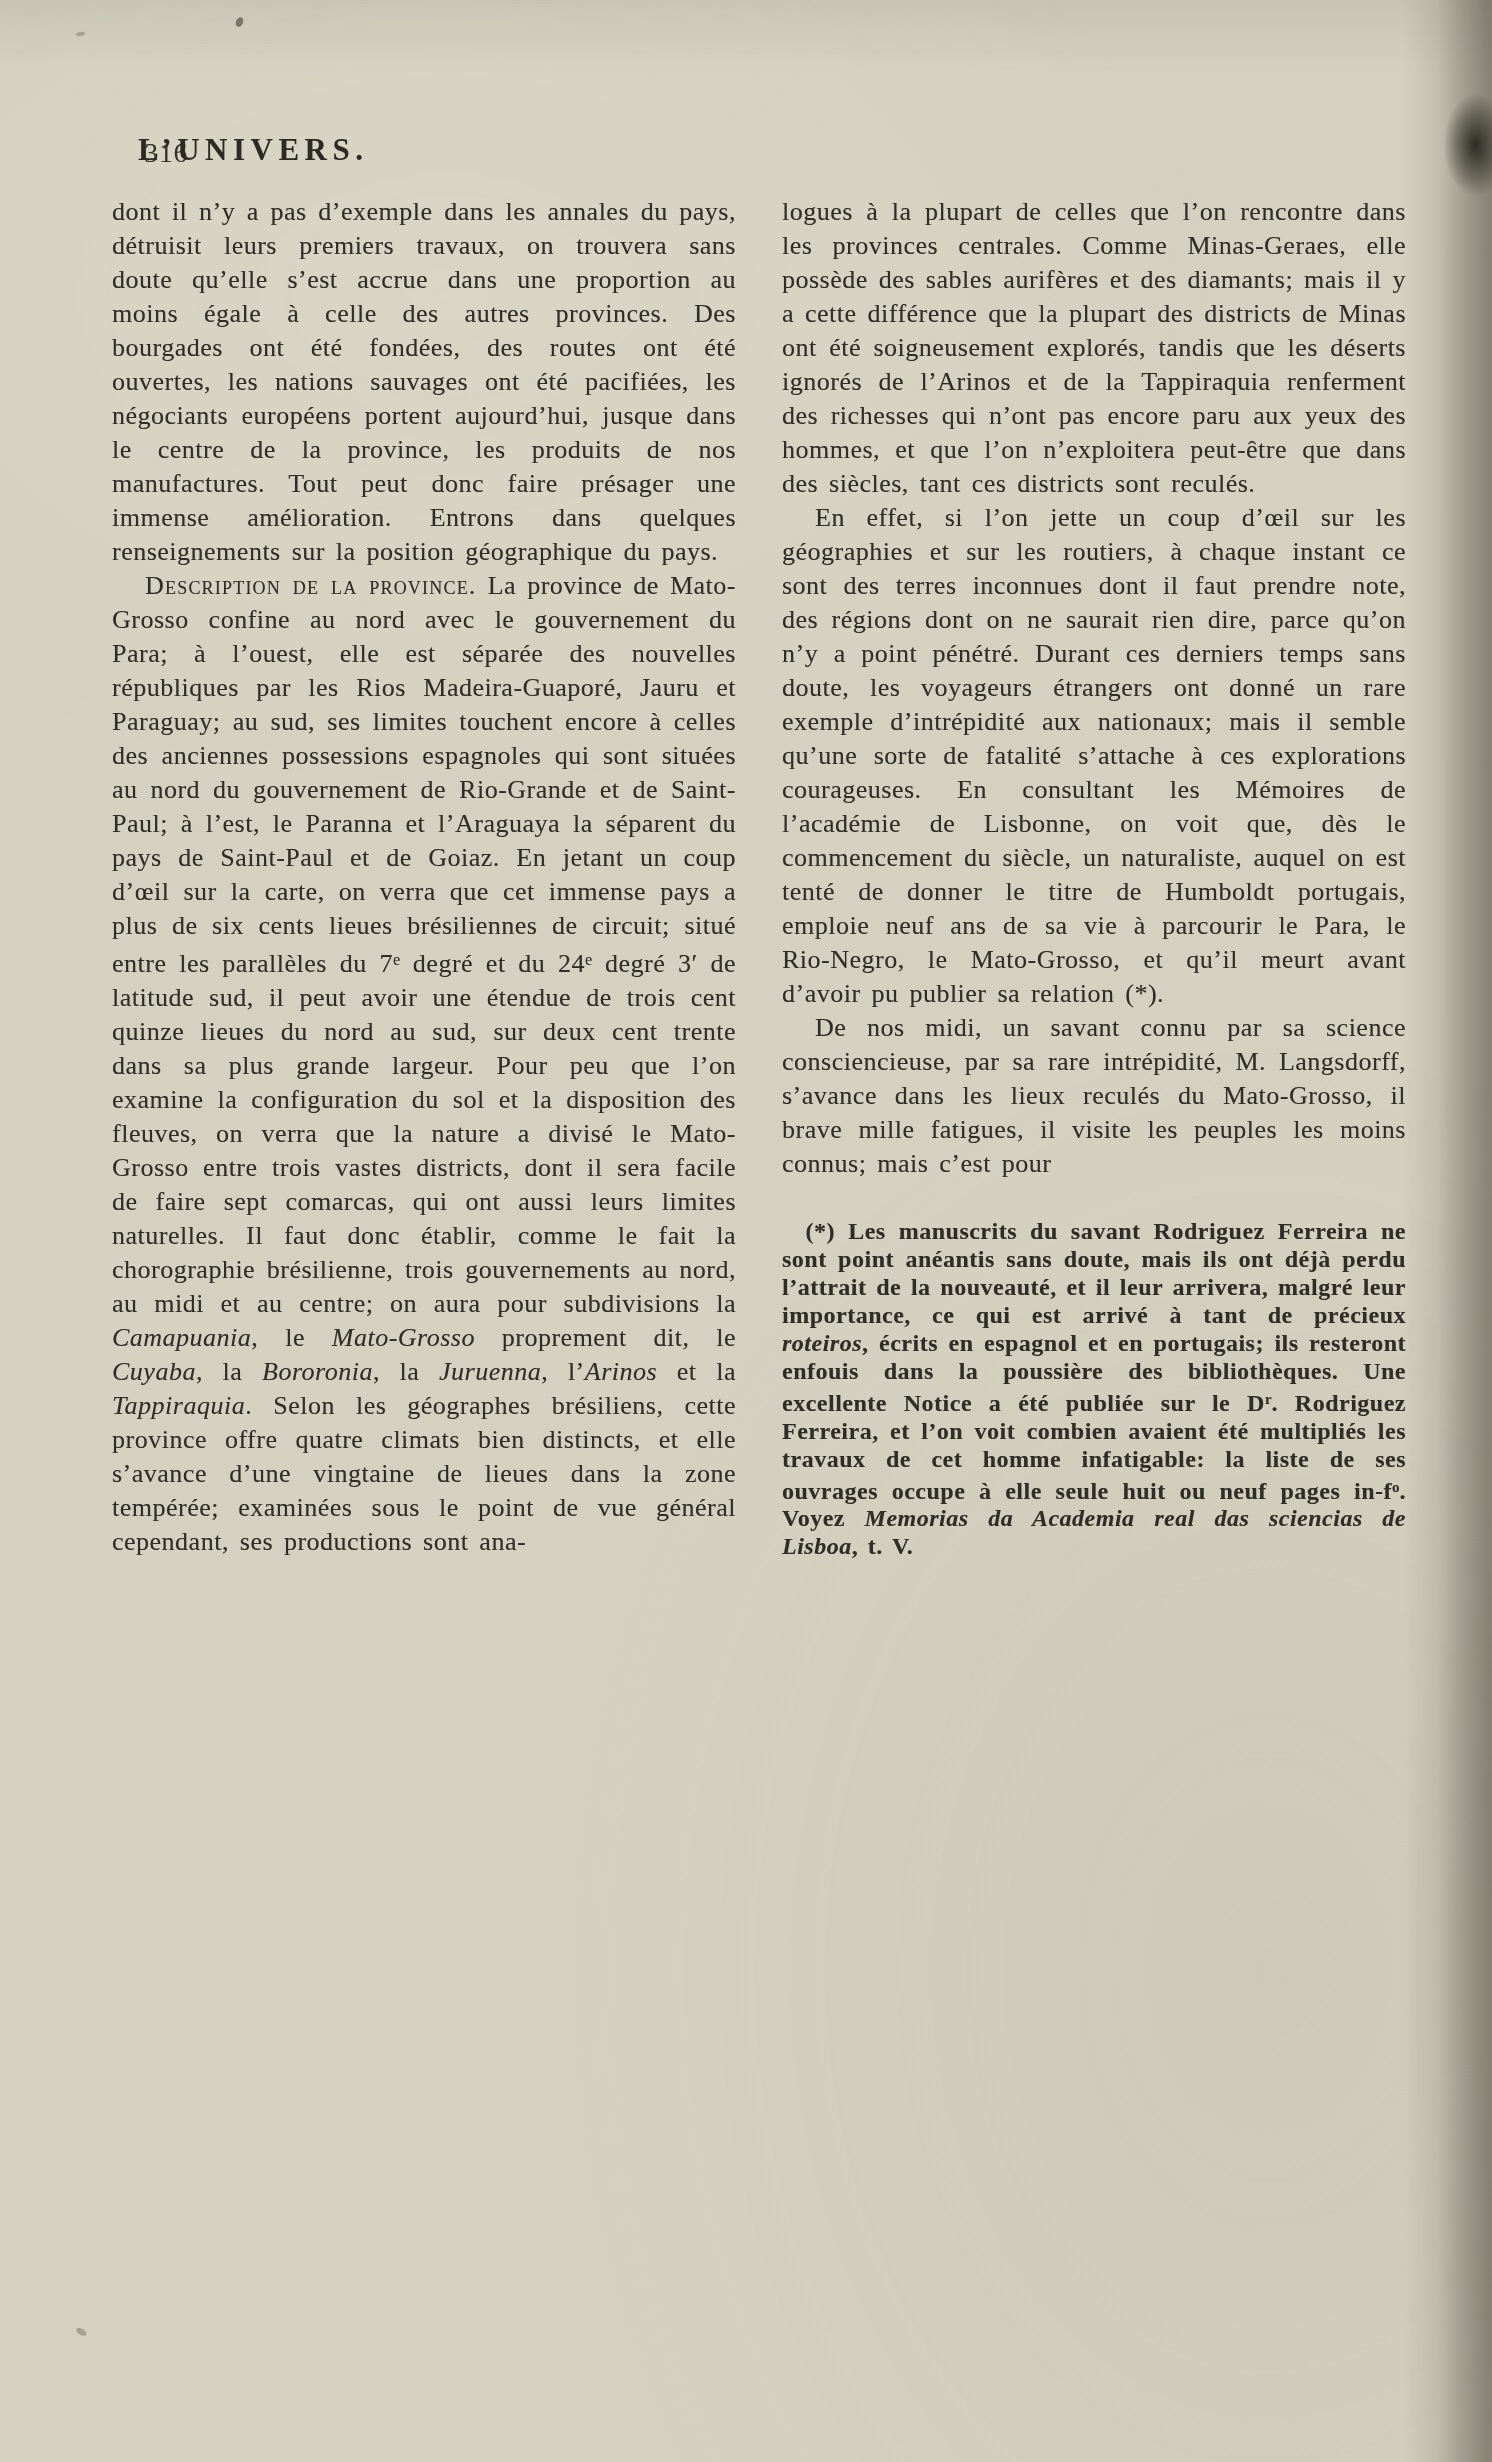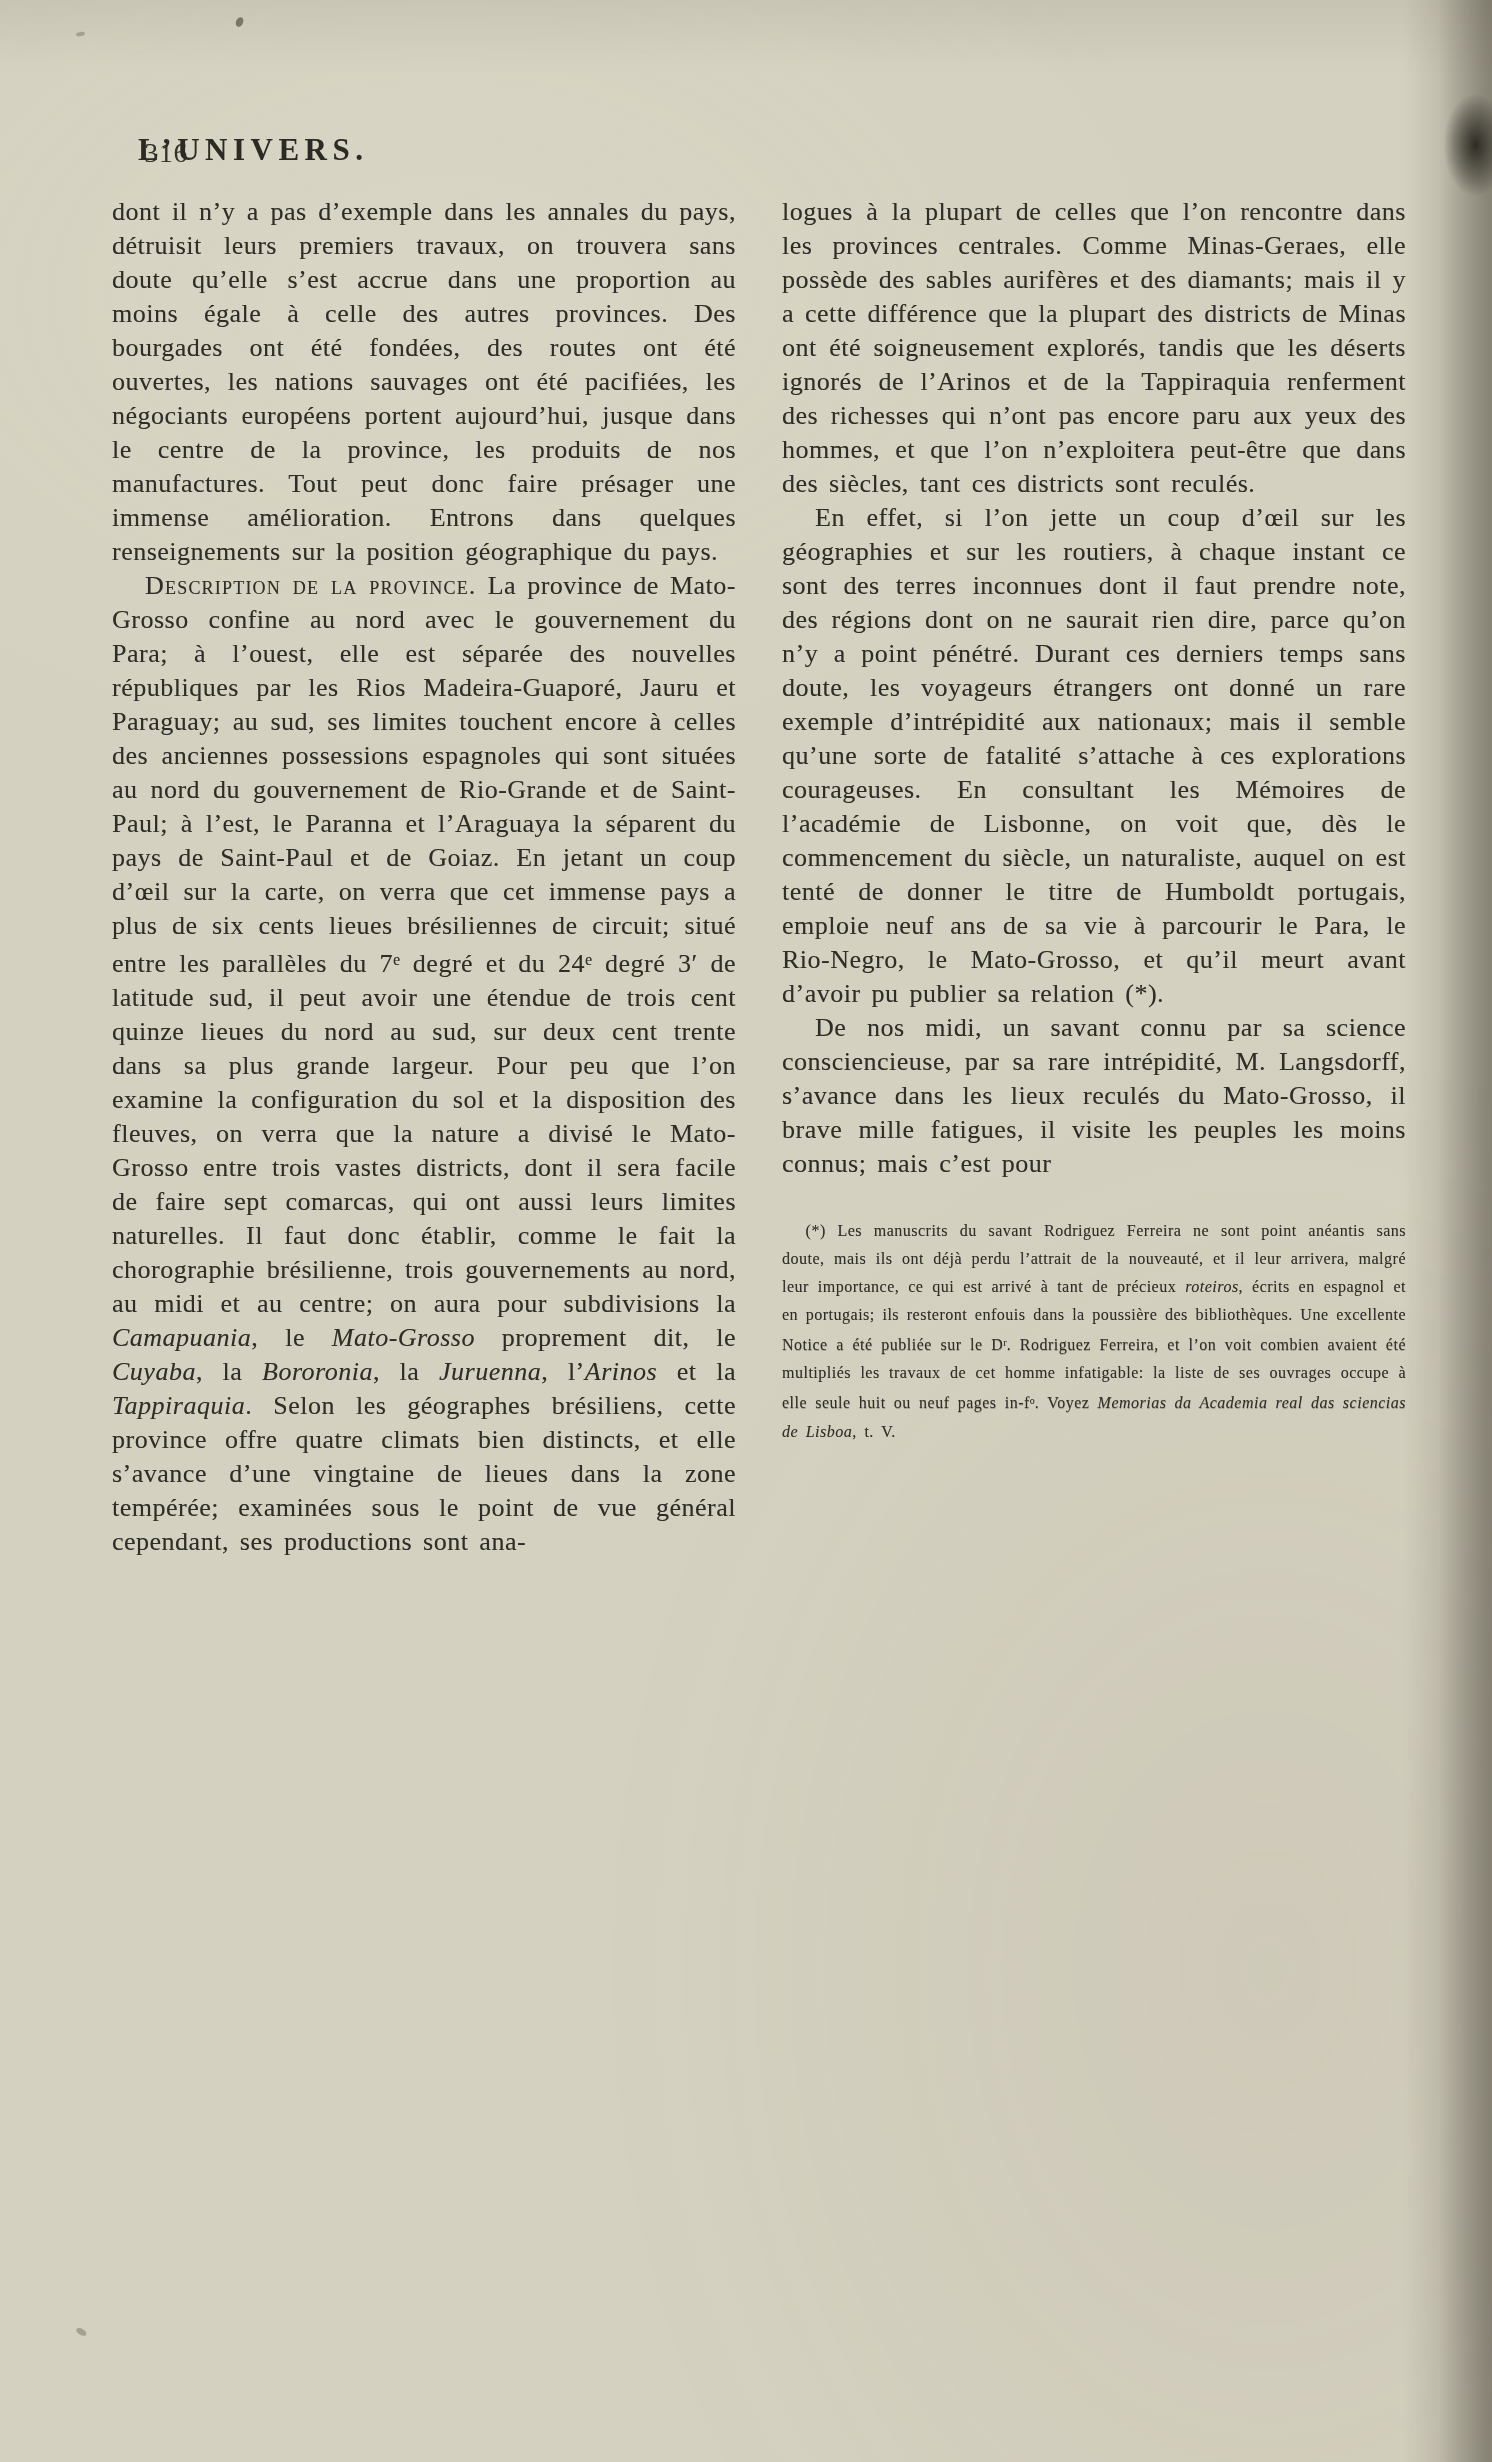--- a/index.html
+++ b/index.html
@@ -102,24 +102,25 @@
   .para.indent { text-indent: 33px; }
 
   .seg-i  { font-style: italic; }
   .seg-sc { font-variant: small-caps; letter-spacing: 1.2px; }
   .seg-sup { font-size: 0.62em; vertical-align: 0.45em; letter-spacing: 0; }
 
   .footnote {
     margin-top: 36px;
   }
   .para.fn {
-    font-size: 16px;
+    font-size: 24px;
     line-height: 28px;
     word-spacing: 3.1px;
     text-indent: 23.6px;
+    font-weight: bold;
   }
 </style>
 </head>
 <body>
 
 <div class="page">
 
   <div class="scan-shadow-right"></div>
   <div class="scan-blotch"></div>
   <div class="speck speck1"></div>

